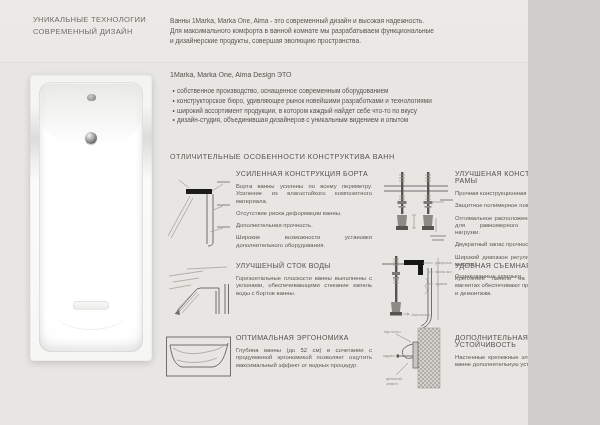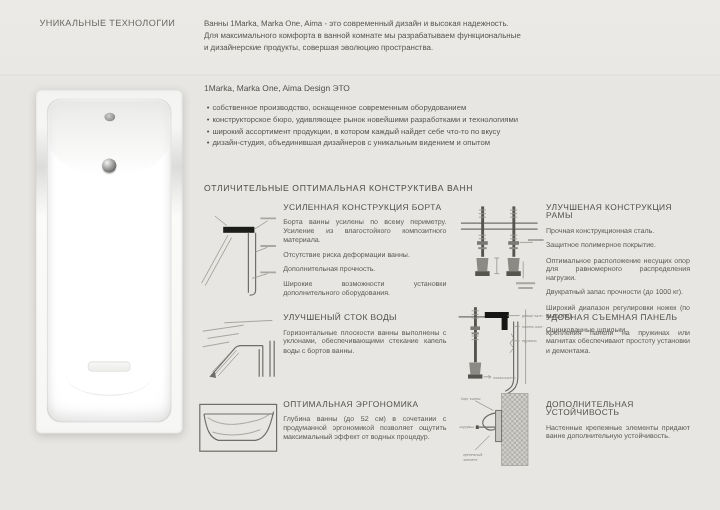--- a/index.html
+++ b/index.html
@@ -1,18 +1,18 @@
 <!DOCTYPE html>
 <html lang="ru"><head>
 <meta charset="utf-8">
 <style>
   html,body{margin:0;padding:0;background:#cfcecb;}
   *{box-sizing:border-box;}
   .page{
-    position:relative;width:600px;height:425px;overflow:hidden;
+    position:relative;width:528px;height:425px;overflow:hidden;
     background:#e7e6e2;
     font-family:"Liberation Sans", sans-serif;
     -webkit-font-smoothing:antialiased;
   }
   .header-band{
     position:absolute;left:0;top:0;width:600px;height:63px;
     background:linear-gradient(#ebeae6,#e9e8e4);
     border-bottom:1px solid rgba(0,0,0,0.05);
   }
   .tagline{position:absolute;left:33px;top:14px;font-size:7.6px;line-height:11.5px;
@@ -55,20 +55,21 @@
 </style>
 </head>
 <body>
 
 <div class="page">
 
   <div class="header-band"></div>
 
   <div class="tagline">
     <div>УНИКАЛЬНЫЕ ТЕХНОЛОГИИ</div>
+    <div>СОВРЕМЕННЫЙ ДИЗАЙН</div>
   </div>
 
   <div class="lead">
     <div>Ванны 1Marka, Marka One, Aima - это современный дизайн и высокая надежность.</div>
     <div>Для максимального комфорта в ванной комнате мы разрабатываем функциональные</div>
     <div>и дизайнерские продукты, совершая эволюцию пространства.</div>
   </div>
 
   <div class="tub">
     <div class="tub-deck"></div>
@@ -94,21 +95,21 @@
     <div class="bullet">
       <span class="dot">•</span>
       <span>широкий ассортимент продукции, в котором каждый найдет себе что-то по вкусу</span>
     </div>
     <div class="bullet">
       <span class="dot">•</span>
       <span>дизайн-студия, объединившая дизайнеров с уникальным видением и опытом</span>
     </div>
   </div>
 
-  <div class="section-title">ОТЛИЧИТЕЛЬНЫЕ ОПТИМАЛЬНАЯ КОНСТРУКТИВА ВАНН</div>
+  <div class="section-title">ОТЛИЧИТЕЛЬНЫЕ ОСОБЕННОСТИ КОНСТРУКТИВА ВАНН</div>
 
   <div class="cell" style="left:167px;top:172px;width:64px;">
     <svg width="64" height="86" viewBox="0 0 64 86">
       <path class="thin" d="M1 64 L23 24"></path>
       <path class="thin" d="M4 66 L26 26"></path>
       <path class="thin" d="M12 8 L22 16"></path>
       <rect x="19" y="17" width="26" height="5" fill="#1c1c1b"></rect>
       <path class="ln" d="M40 22 V72"></path>
       <path class="ln" d="M46 22 V70 Q46 74 41 74"></path>
       <path class="thin" d="M45 19 L56 12"></path>

